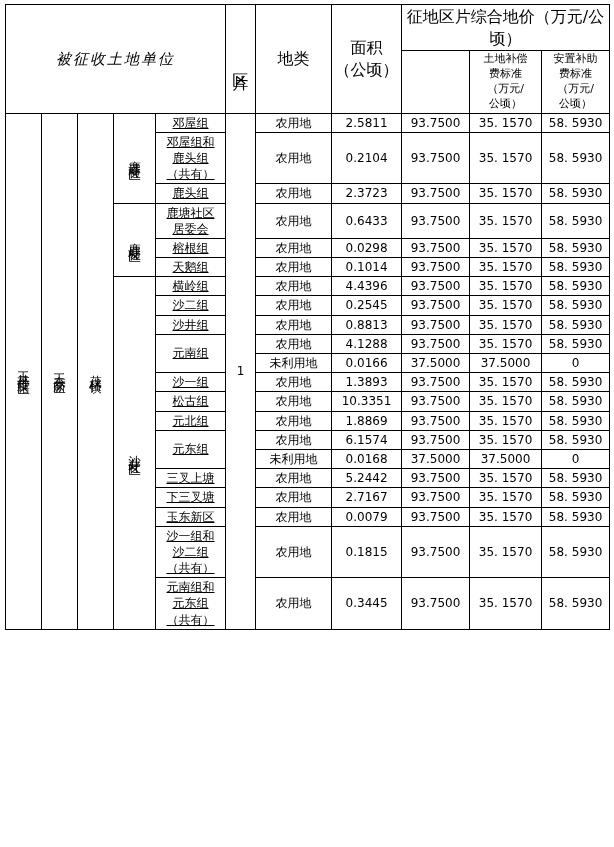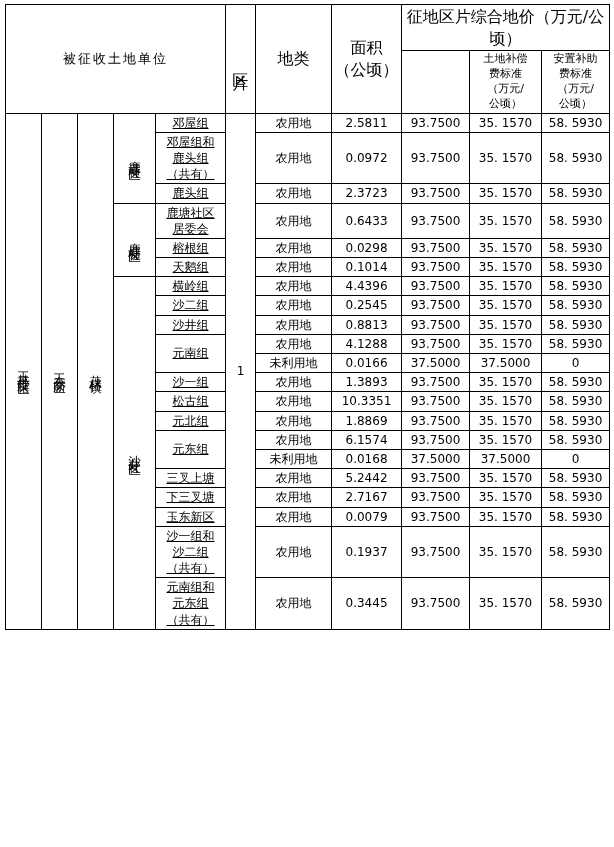--- a/index.html
+++ b/index.html
@@ -33,22 +33,23 @@
     padding: 1px 1px;
     line-height: 1.35;
     word-break: break-all;
   }
   
   .hdr {
     font-size: 16px;
     padding: 3px 1px;
   }
   .hdr-main {
-    font-size: 13px;
+    font-size: 15px;
     letter-spacing: 2px;
+    font-style: italic;
   }
   .hdr-sub {
     font-size: 11px;
     line-height: 1.3;
   }
   
   .vtext {
     width: 22px;
   }
   .vtext .vinner {
@@ -153,21 +154,21 @@
           <td class="num">35. 1570</td>
           <td class="num">58. 5930</td>
         </tr>
         <tr>
           <td class="cell-name multi">
             <div>邓屋组和</div>
             <div>鹿头组</div>
             <div>（共有）</div>
           </td>
           <td class="cell-type">农用地</td>
-          <td class="num">0.0972</td>
+          <td class="num">0.2104</td>
           <td class="num">93.7500</td>
           <td class="num">35. 1570</td>
           <td class="num">58. 5930</td>
         </tr>
         <tr>
           <td class="cell-name">鹿头组</td>
           <td class="cell-type">农用地</td>
           <td class="num">2.3723</td>
           <td class="num">93.7500</td>
           <td class="num">35. 1570</td>
@@ -304,21 +305,21 @@
           <td class="num">35. 1570</td>
           <td class="num">58. 5930</td>
         </tr>
         <tr>
           <td class="cell-name multi">
             <div>沙一组和</div>
             <div>沙二组</div>
             <div>（共有）</div>
           </td>
           <td class="cell-type">农用地</td>
-          <td class="num">0.1937</td>
+          <td class="num">0.1815</td>
           <td class="num">93.7500</td>
           <td class="num">35. 1570</td>
           <td class="num">58. 5930</td>
         </tr>
         <tr>
           <td class="cell-name multi">
             <div>元南组和</div>
             <div>元东组</div>
             <div>（共有）</div>
           </td>

